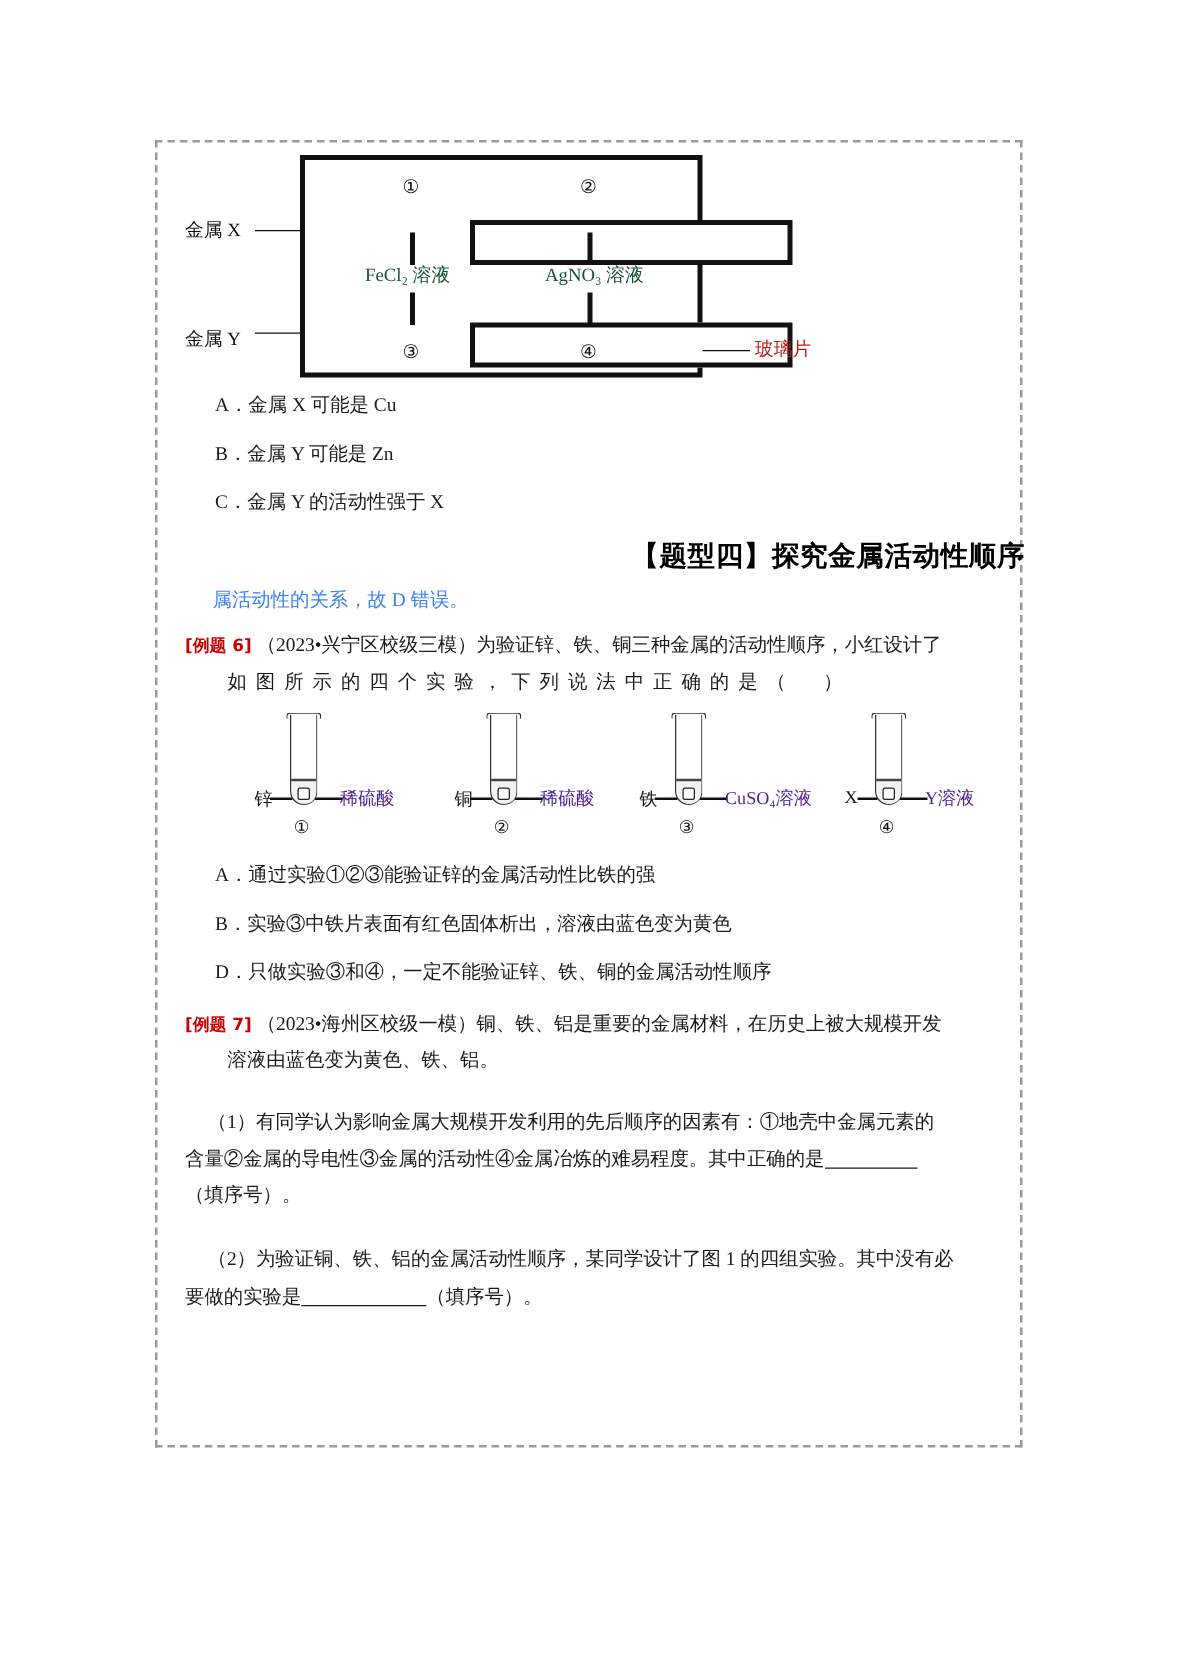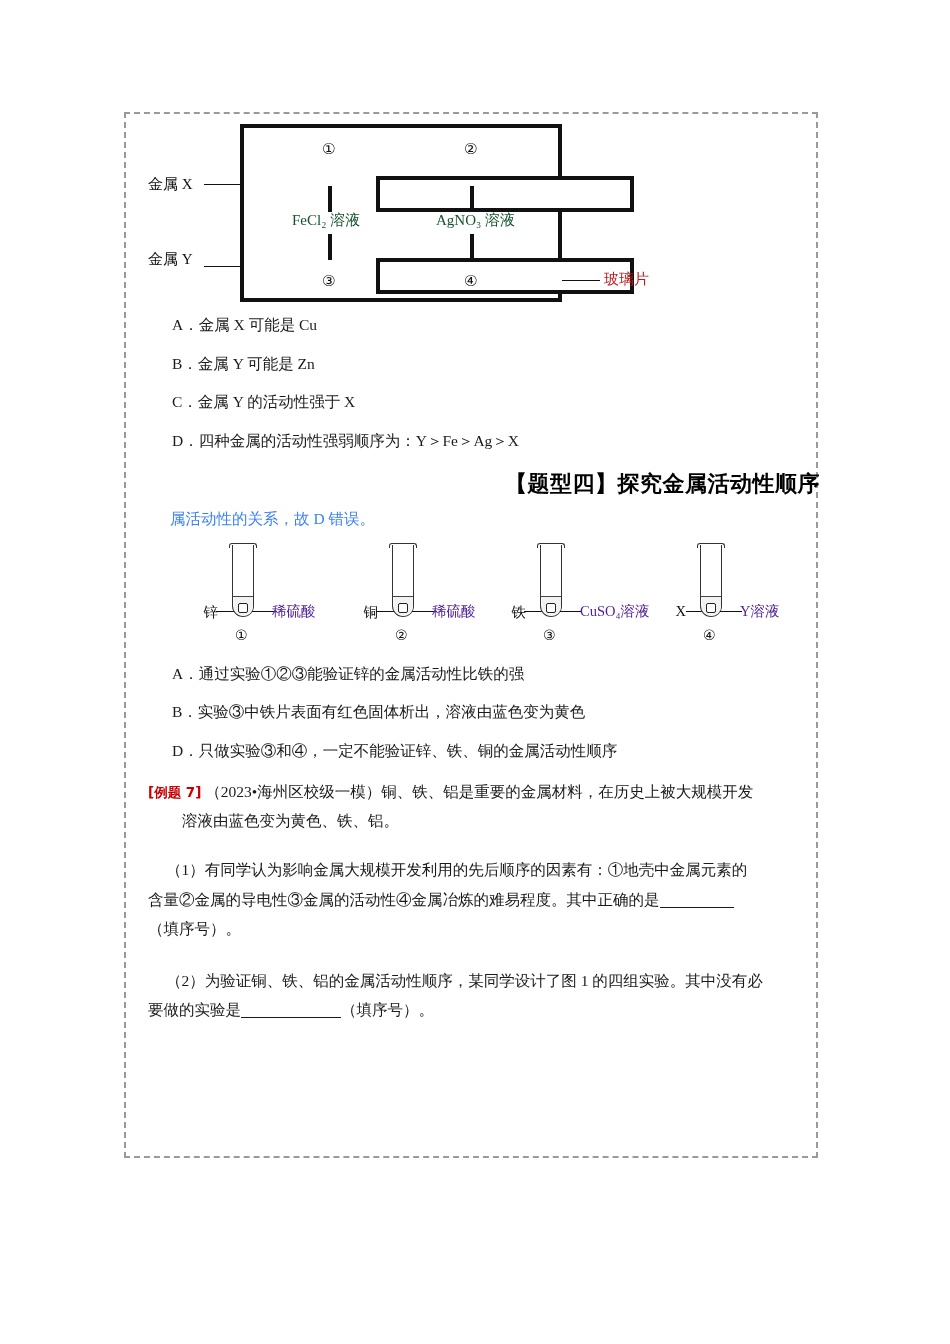--- a/index.html
+++ b/index.html
@@ -94,21 +94,21 @@
   .fig1 .sol-fe { left: 144px; top: 93px; }
   .fig1 .sol-ag { left: 288px; top: 93px; }
 
   .fig1 .metal-lbl {
     position: absolute;
     font-size: 15px;
     white-space: nowrap;
     color: #111;
   }
   .fig1 .metal-x { left: 0px; top: 57px; }
-  .fig1 .metal-y { left: 0px; top: 132px; }
+  .fig1 .metal-y { left: 0px; top: 144px; }
 
   .fig1 .leader {
     position: absolute;
     height: 1px;
     background: #111;
   }
   .fig1 .leader-x { left: 56px; top: 66px; width: 90px; }
   .fig1 .leader-y { left: 56px; top: 148px; width: 90px; }
 
   .fig1 .glass-leader { left: 414px; top: 162px; width: 38px; }
@@ -343,26 +343,30 @@
     <div class="sol sol-fe">FeCl₂ 溶液</div>
     <div class="sol sol-ag">AgNO₃ 溶液</div>
 
     <div class="leader glass-leader"></div>
     <div class="glass-lbl">玻璃片</div>
   </div>
 
   <div class="opt">A．金属 X 可能是 Cu</div>
   <div class="opt">B．金属 Y 可能是 Zn</div>
   <div class="opt">C．金属 Y 的活动性强于 X</div>
-  <div class="opt">D．四种金属的活动性强弱顺序为：Y＞Fe＞Ag＞X</div>
 
   <h2 class="section-title">【题型四】探究金属活动性顺序</h2>
 
   <div class="body-line">属活动性的关系，故 D 错误。</div>
 
+  <div class="qblock">
+    <span class="qtag">[例题 6]</span>
+    <span>（2023•兴宁区校级三模）为验证锌、铁、铜三种金属的活动性顺序，小红设计了</span>
+    <span class="q-just">如图所示的四个实验，下列说法中正确的是（　）</span>
+  </div>
 
   <div class="fig2">
 
     <div class="tube-group tg1">
       <div class="tube-left-lbl" style="left:-10px;width:40px;">锌</div>
       <div class="tube-left-line" style="left:28px;width:18px;"></div>
       <div class="tube-rim"></div>
       <div class="tube"></div>
       <div class="tube-liquid"></div>
       <div class="tube-liqline"></div>

